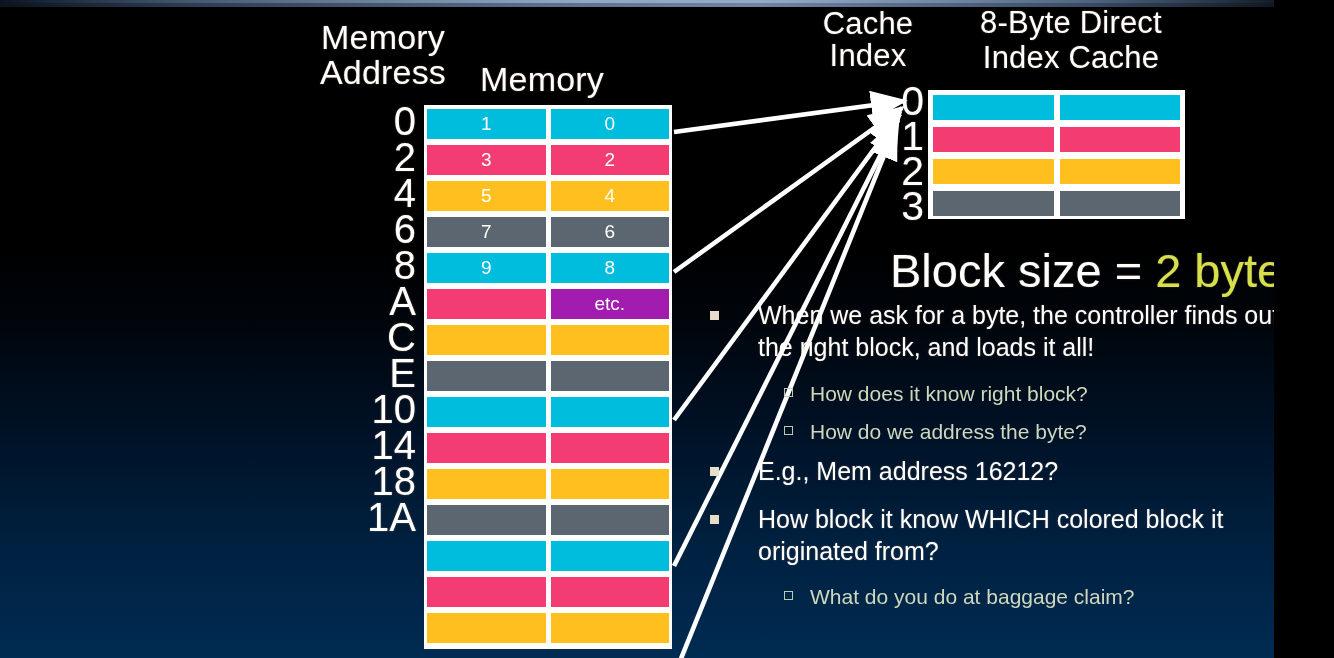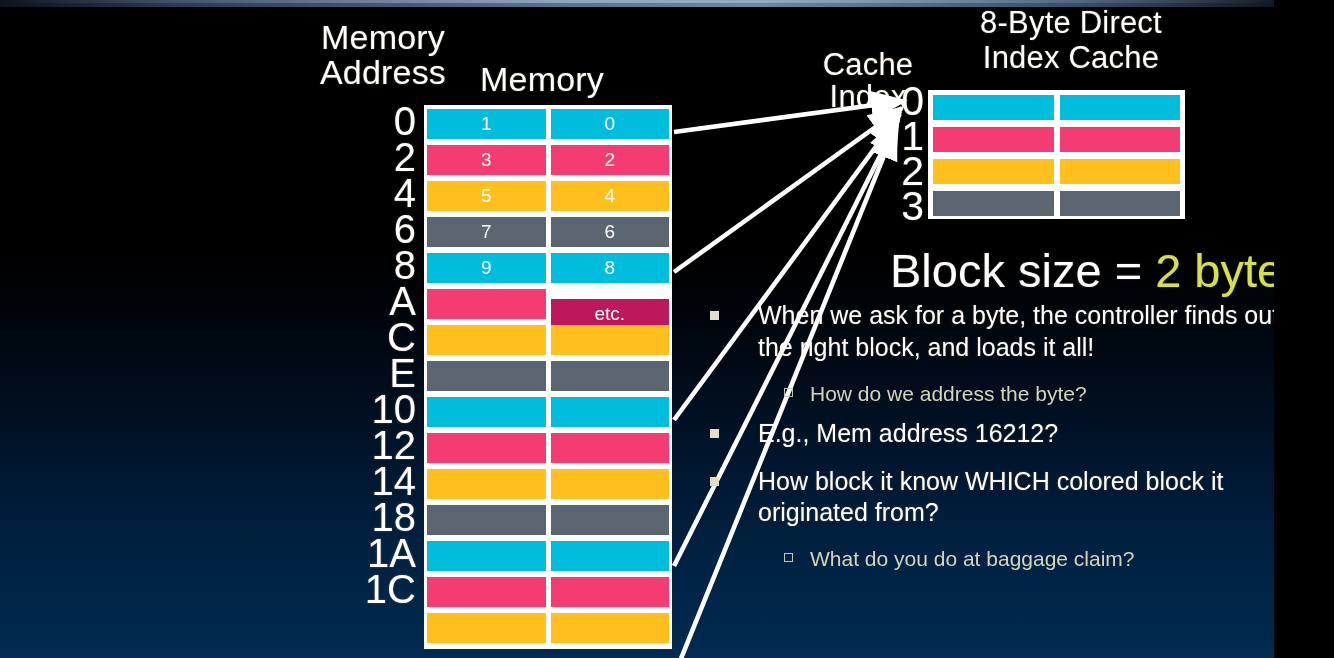--- a/index.html
+++ b/index.html
@@ -62,21 +62,20 @@
   }
   #memLabel {
     left: 480px; top: 62px;
     font-size: 34px;
   }
   #cacheIdxLabel {
     left: 812px; top: 8px;
     width: 112px;
     text-align: center;
     font-size: 31px;
-    margin-top: 41px;
   }
   #cacheTitle {
     left: 940px; top: 6px;
     width: 262px;
     text-align: center;
     font-size: 31px;
     white-space: normal;
     line-height: 1.12;
   }
 
@@ -246,25 +245,23 @@
   <div id="memAddrCol">
       <span class="addr">0</span>
       <span class="addr">2</span>
       <span class="addr">4</span>
       <span class="addr">6</span>
       <span class="addr">8</span>
       <span class="addr">A</span>
       <span class="addr">C</span>
       <span class="addr">E</span>
       <span class="addr">10</span>
-      <span class="addr">12</span>
       <span class="addr">14</span>
       <span class="addr">18</span>
       <span class="addr">1A</span>
-      <span class="addr">1C</span>
     </div>
 
   <div id="memTable">
       <div class="memrow">
         <div class="memcell" style="background: rgb(0, 188, 221);">1</div>
         <div class="memcell" style="background: rgb(0, 188, 221);">0</div>
       </div>
       <div class="memrow">
         <div class="memcell" style="background: rgb(242, 60, 114);">3</div>
         <div class="memcell" style="background: rgb(242, 60, 114);">2</div>
@@ -276,21 +273,21 @@
       <div class="memrow">
         <div class="memcell" style="background: rgb(91, 102, 112);">7</div>
         <div class="memcell" style="background: rgb(91, 102, 112);">6</div>
       </div>
       <div class="memrow">
         <div class="memcell" style="background: rgb(0, 188, 221);">9</div>
         <div class="memcell" style="background: rgb(0, 188, 221);">8</div>
       </div>
       <div class="memrow">
         <div class="memcell" style="background: rgb(242, 60, 114);"></div>
-        <div class="memcell" style="background: #be185d; margin-top: 10px;">etc.</div>
+        <div class="memcell" style="background: #a21caf;">etc.</div>
       </div>
       <div class="memrow">
         <div class="memcell" style="background: rgb(255, 192, 31);"></div>
         <div class="memcell" style="background: rgb(255, 192, 31);"></div>
       </div>
       <div class="memrow">
         <div class="memcell" style="background: rgb(91, 102, 112);"></div>
         <div class="memcell" style="background: rgb(91, 102, 112);"></div>
       </div>
       <div class="memrow">
@@ -363,19 +360,20 @@
       <line x1="674" y1="132" x2="904" y2="101"></line>
       <line x1="674" y1="272" x2="902" y2="108"></line>
       <line x1="674" y1="420" x2="900" y2="114"></line>
       <line x1="674" y1="566" x2="898" y2="120"></line>
       <line x1="674" y1="676" x2="896" y2="126"></line>
     </g>
   </svg>
 
   <div id="bullets">
       <div class="b1">When we ask for a byte, the controller finds out the right block, and loads it all!</div>
+      <div class="b2">How does it know right block?</div>
       <div class="b2">How do we address the byte?</div>
       <div class="b1">E.g., Mem address 16212?</div>
       <div class="b1">How block it know WHICH colored block it originated from?</div>
       <div class="b2">What do you do at baggage claim?</div>
     </div>
 
 </div>
 
 </body></html>

